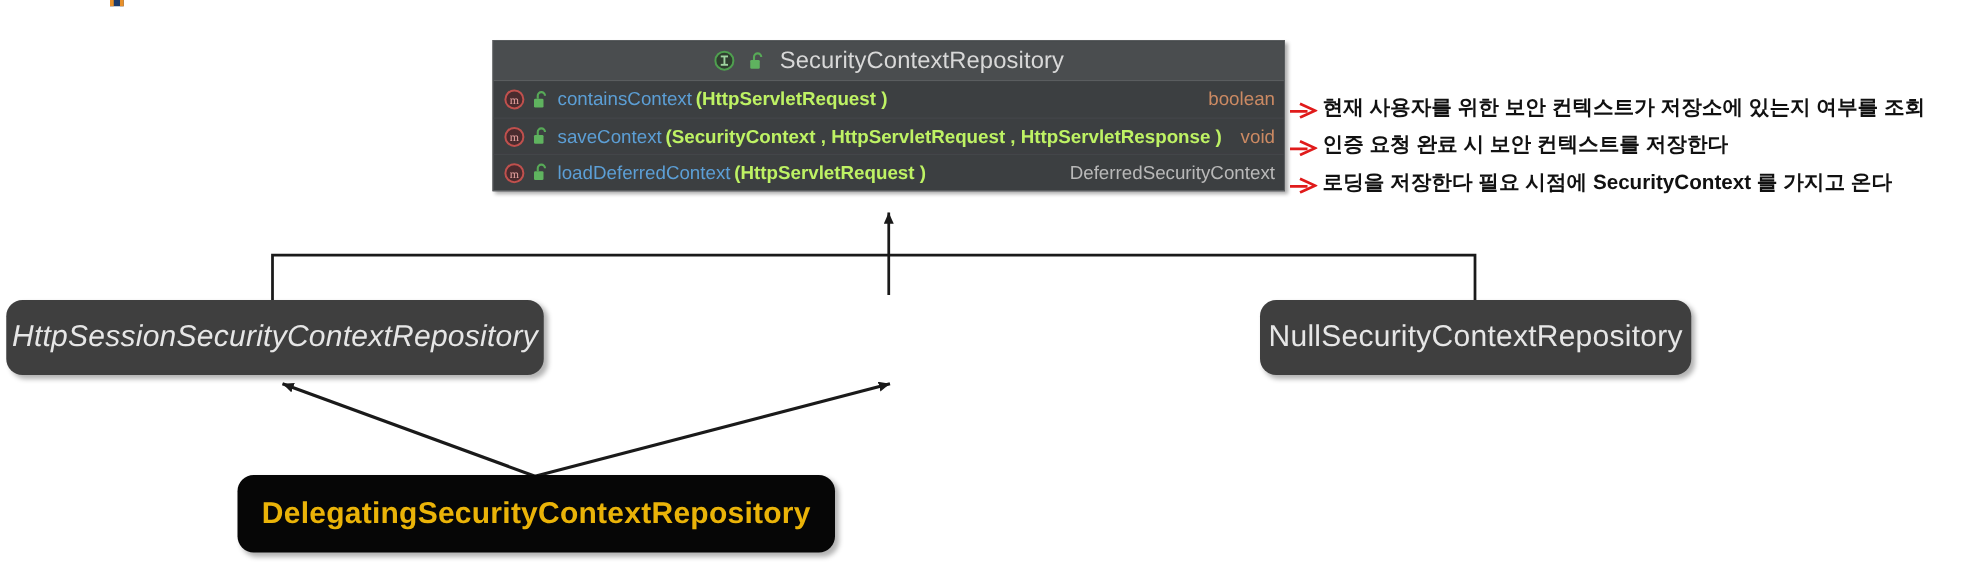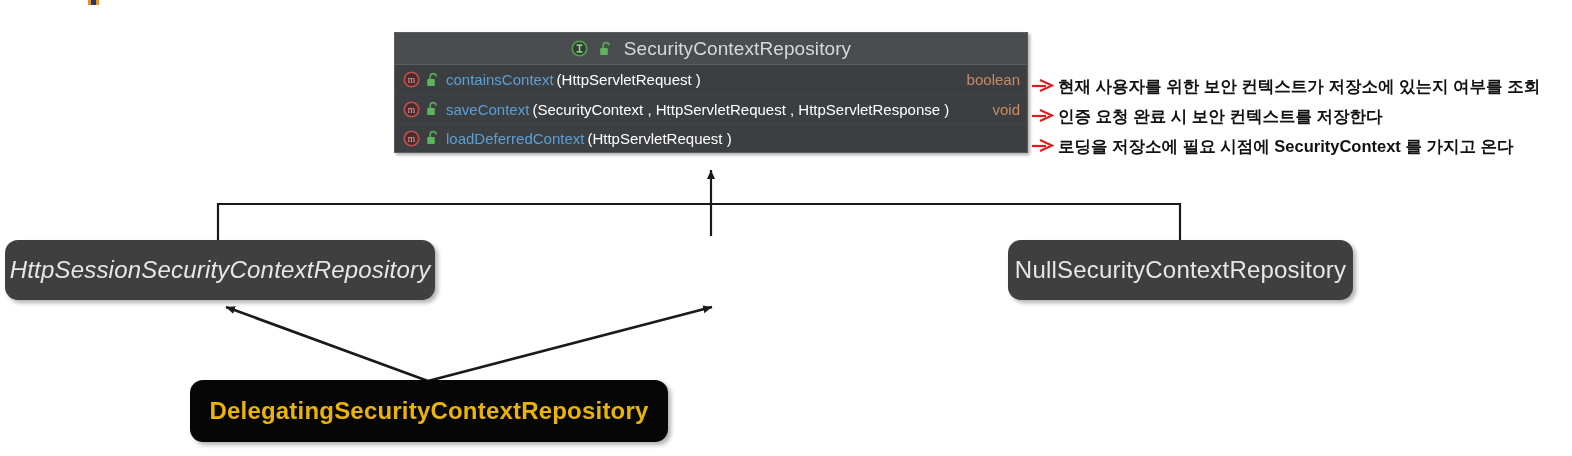--- a/index.html
+++ b/index.html
@@ -57,21 +57,21 @@
     height: 29px;
     display: flex;
     align-items: center;
     padding: 0 7px 0 8px;
     background: #3c3f41;
     white-space: nowrap;
   }
   .member-row + .member-row { border-top: 1px solid #434649; }
   .sig { display: flex; align-items: flex-end; gap: 0; font-size: 15px; }
   .m-name { color: #5c9fd6; }
-  .m-params { color: #ffffff; margin-left: 3px; }
+  .m-params { color: #bef264; margin-left: 3px; font-weight: bold; }
   .m-ret {
     color: #cc8a63;
     font-size: 15px;
     margin-left: auto;
     padding-left: 14px;
   }
 
   
   .icon-wrap {
     display: inline-flex;
@@ -105,21 +105,21 @@
 
   #node-http  { left: 5px;    top: 240px; width: 430px; height: 60px; font-style: italic; }
   #node-req   { left: 470px;  top: 240px; width: 482px; height: 60px; }
   #node-null  { left: 1008px; top: 240px; width: 345px; height: 60px; }
   #node-deleg { left: 190px;  top: 380px; width: 478px; height: 62px; }
 
   
   .note {
     position: absolute;
     display: flex;
-    align-items: flex-start;
+    align-items: flex-end;
     gap: 4px;
     font-size: 16.5px;
     font-weight: bold;
     color: #111111;
     white-space: nowrap;
     z-index: 4;
   }
   #note-1 { left: 1032px; top: 78px; }
   #note-2 { left: 1032px; top: 108px; }
   #note-3 { left: 1032px; top: 138px; }
@@ -233,20 +233,21 @@
       <span class="icon-wrap">
         <svg class="ico" width="14" height="16" viewBox="0 0 14 16">
           <path d="M4.2,7 L4.2,4.6 A2.9,2.9 0 0 1 10,4.6" fill="none" stroke="#57a957" stroke-width="1.7"></path>
           <rect x="1.2" y="7" width="7.6" height="7" rx="1" fill="#5fb35f"></rect>
         </svg>
       </span>
       <span class="sig">
         <span class="m-name">loadDeferredContext</span>
         <span class="m-params">(HttpServletRequest )</span>
       </span>
+      <span class="m-ret" style="color:#b9b9b9;">DeferredSecurityContext</span>
     </div>
   </div>
 
   <div class="note" id="note-1">
     <svg class="note-arrow" width="22" height="14" viewBox="0 0 22 14">
       <path d="M0,8 L14,8" stroke="#e01b1b" stroke-width="2.2" fill="none"></path>
       <path d="M8,2 L20,7.5 L8,13" stroke="#e01b1b" stroke-width="2.2" fill="none"></path>
     </svg>
     <span class="note-text">현재 사용자를 위한 보안 컨텍스트가 저장소에 있는지 여부를 조회</span>
   </div>
@@ -257,21 +258,21 @@
       <path d="M8,2 L20,7.5 L8,13" stroke="#e01b1b" stroke-width="2.2" fill="none"></path>
     </svg>
     <span class="note-text">인증 요청 완료 시 보안 컨텍스트를 저장한다</span>
   </div>
 
   <div class="note" id="note-3">
     <svg class="note-arrow" width="22" height="14" viewBox="0 0 22 14">
       <path d="M0,8 L14,8" stroke="#e01b1b" stroke-width="2.2" fill="none"></path>
       <path d="M8,2 L20,7.5 L8,13" stroke="#e01b1b" stroke-width="2.2" fill="none"></path>
     </svg>
-    <span class="note-text">로딩을 저장소에 필요 시점에 SecurityContext 를 가지고 온다</span>
+    <span class="note-text">로딩을 저장한다 필요 시점에 SecurityContext 를 가지고 온다</span>
   </div>
 
   <div class="node" id="node-http">
     <span>HttpSessionSecurityContextRepository</span>
   </div>
 
 
   <div class="node" id="node-null">
     <span>NullSecurityContextRepository</span>
   </div>

